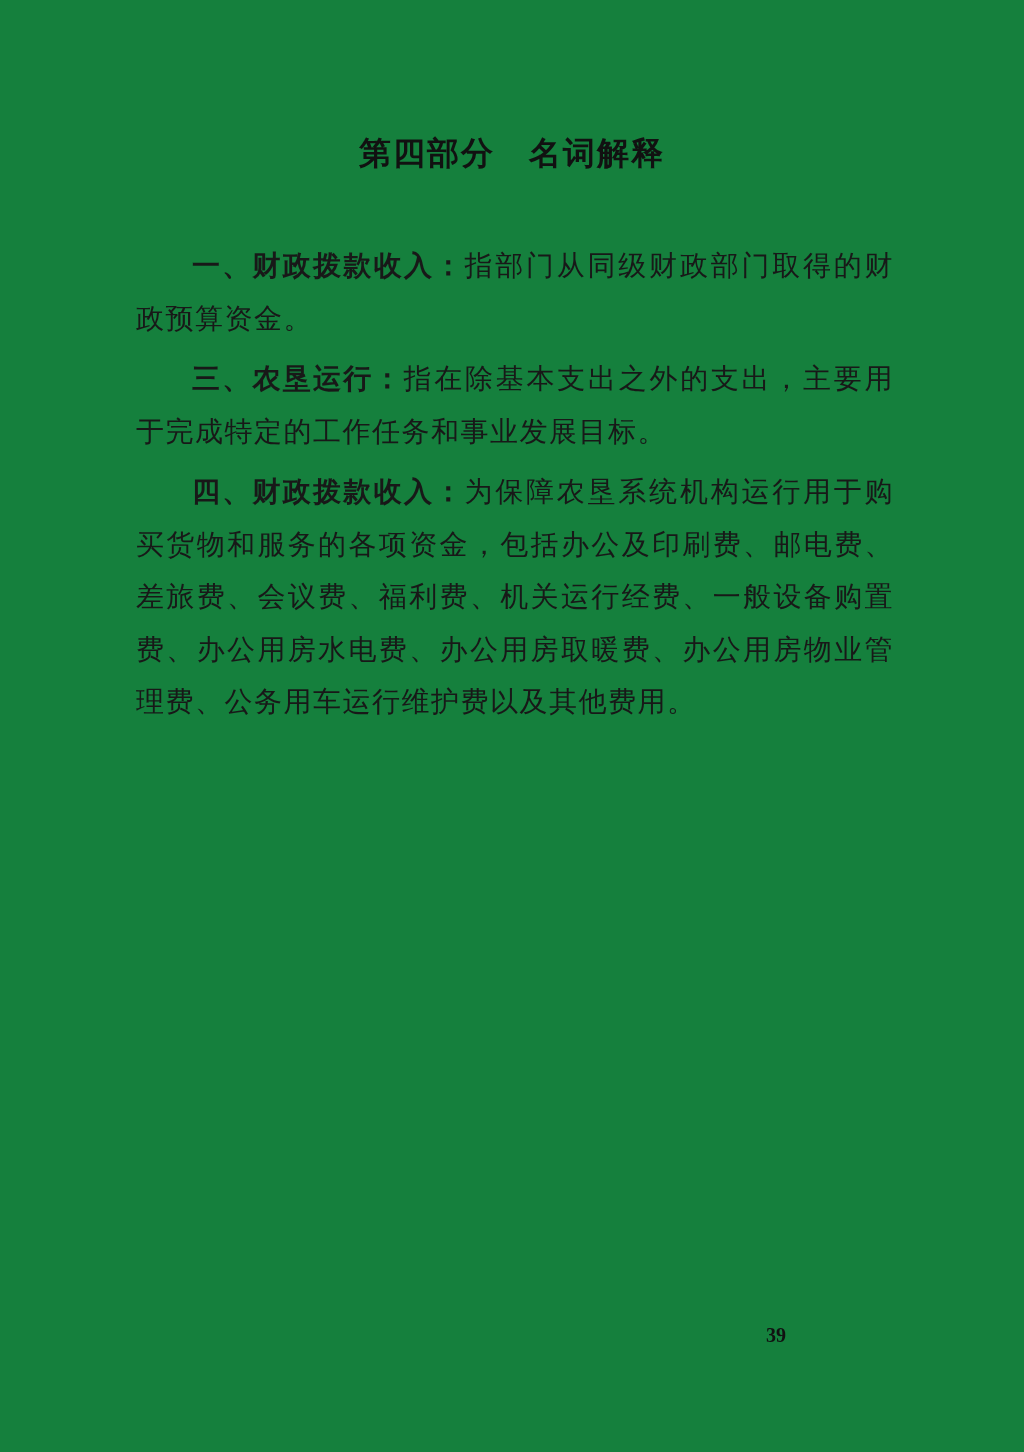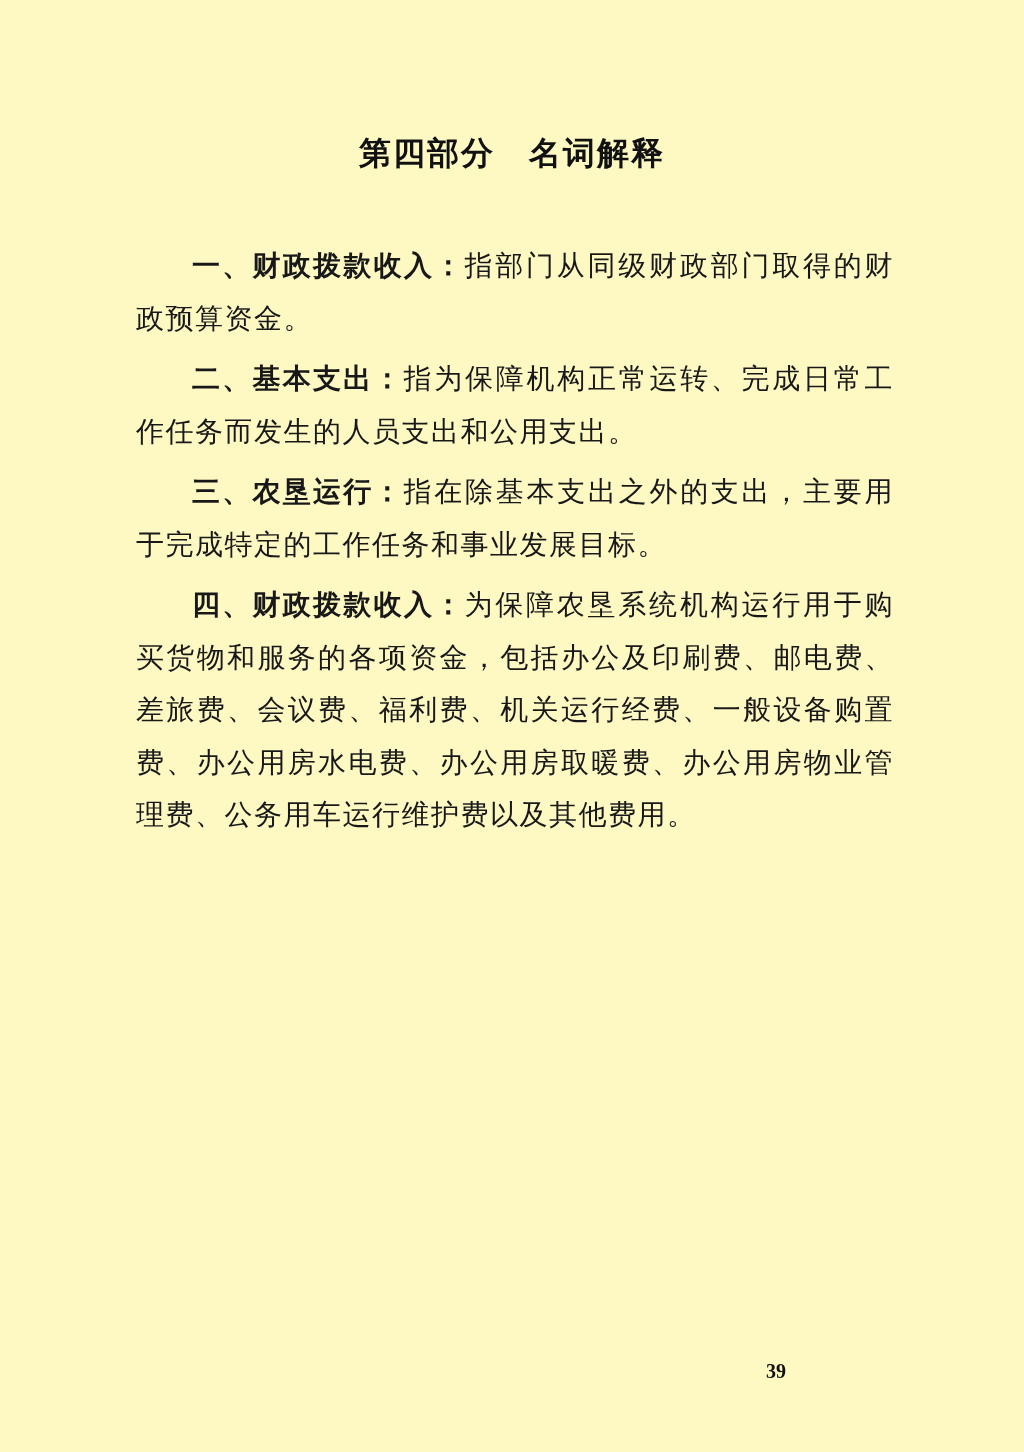--- a/index.html
+++ b/index.html
@@ -4,21 +4,21 @@
 <style>
   html, body {
     margin: 0;
     padding: 0;
     background: #ffffff;
   }
   .page {
     position: relative;
     width: 1024px;
     height: 1452px;
-    background: #fef9c3;
+    background: #15803d;
     color: #151515;
     font-family: "Liberation Serif", "DejaVu Serif", serif;
     overflow: hidden;
     box-sizing: border-box;
   }
   .title {
     margin: 0;
     padding-top: 130px;
     text-align: center;
     font-family: "DejaVu Sans", "Liberation Sans", sans-serif;
@@ -47,35 +47,33 @@
     letter-spacing: 1px;
   }
   .page-number {
     position: absolute;
     left: 766px;
     top: 1324px;
     font-size: 20px;
     font-weight: bold;
     font-family: "Liberation Serif", "DejaVu Serif", serif;
     color: #111;
-    margin-top: 36px;
   }
 </style>
 </head>
 <body>
 
 <div class="page">
 
   <h1 class="title">第四部分　名词解释</h1>
 
   <div class="content">
 
     <p class="para"><span class="term">一、财政拨款收入：</span><span class="def">指部门从同级财政部门取得的财政预算资金。</span></p>
 
-    <p class="para"><span class="term">二、基本支出：</span><span class="def">指为保障机构正常运转、完成日常工作任务而发生的人员支出和公用支出。</span></p>
 
     <p class="para"><span class="term">三、农垦运行：</span><span class="def">指在除基本支出之外的支出，主要用于完成特定的工作任务和事业发展目标。</span></p>
 
     <p class="para"><span class="term">四、财政拨款收入：</span><span class="def">为保障农垦系统机构运行用于购买货物和服务的各项资金，包括办公及印刷费、邮电费、差旅费、会议费、福利费、机关运行经费、一般设备购置费、办公用房水电费、办公用房取暖费、办公用房物业管理费、公务用车运行维护费以及其他费用。</span></p>
 
 
   </div>
 
   <div class="page-number">39</div>
 

